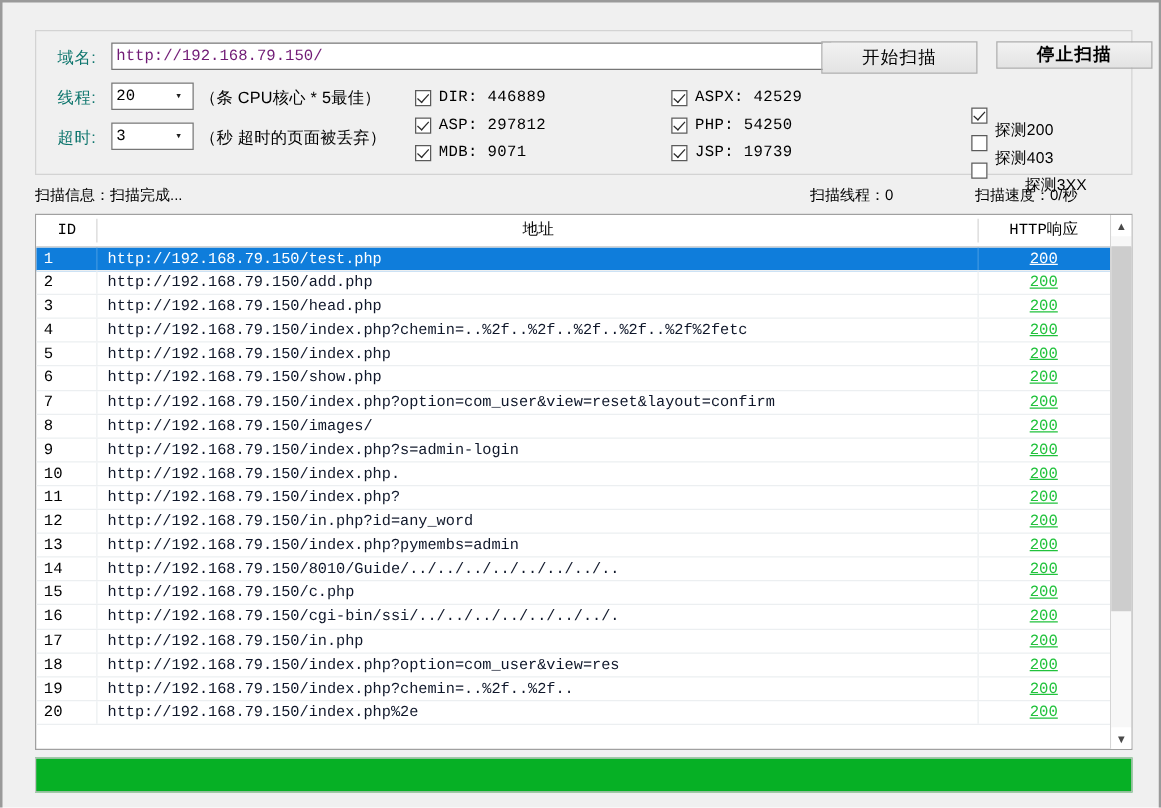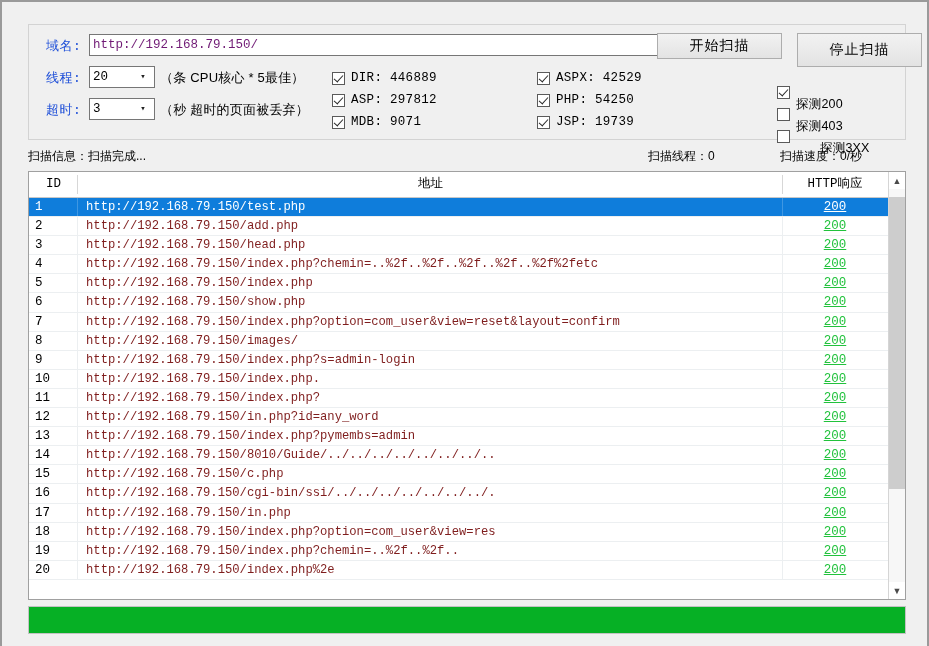--- a/index.html
+++ b/index.html
@@ -34,22 +34,22 @@
     left: 26px; top: 22px;
     width: 878px; height: 116px;
     background: #f0f0f0;
     border: 1px solid #d3d3d3;
     box-sizing: border-box;
   }
 
   .field-label {
     position: absolute;
     font-size: 13px;
-    font-family: Liberation Mono, monospace;
-    color: #1d4ed8;
+    font-family: Liberation Sans, sans-serif;
+    color: #0f766e;
     white-space: nowrap;
     letter-spacing: 0.5px;
   }
 
   .text-input {
     position: absolute;
     background: #ffffff;
     border: 1px solid #767676;
     box-sizing: border-box;
     font-family: "Liberation Mono", monospace;
@@ -216,21 +216,21 @@
   .row .c-url {
     position: absolute;
     left: 49px; top: 0;
     width: 704px;
     height: 100%;
     line-height: 18px;
     padding-left: 8px;
     box-sizing: border-box;
     font-family: "Liberation Mono", monospace;
     font-size: 12.2px;
-    color: #7f1d1d;
+    color: #0f172a;
     overflow: hidden;
     text-overflow: clip;
   }
   .row .c-code {
     position: absolute;
     left: 754px; top: 0;
     width: 104px;
     height: 100%;
     line-height: 18px;
     text-align: center;
@@ -356,21 +356,21 @@
       <span class="cbx-box"></span>
       <span class="cbx-label-cn">探测403</span>
     </div>
     <div class="cbx-row" style="left:748px; top:90px;gap:24px;">
       <span class="cbx-box"></span>
       <span class="cbx-label-cn">探测3XX</span>
     </div>
   </div>
 
   <div class="btn" style="left:655px; top:31px; width:125px; height:26px;">开始扫描</div>
-  <div class="btn" style="left:795px; top:31px; width:125px; height:34px;">停止扫描</div>
+  <div class="btn" style="left:795px; top:31px; width:125px; height:22px;font-weight:bold;">停止扫描</div>
 
   <div id="status-line">
     <span style="left:0px;">扫描信息：扫描完成...</span>
     <span style="left:620px;">扫描线程：0</span>
     <span style="left:752px;">扫描速度：0/秒</span>
   </div>
 
   <div id="results-panel">
 
     <div id="table-head">

